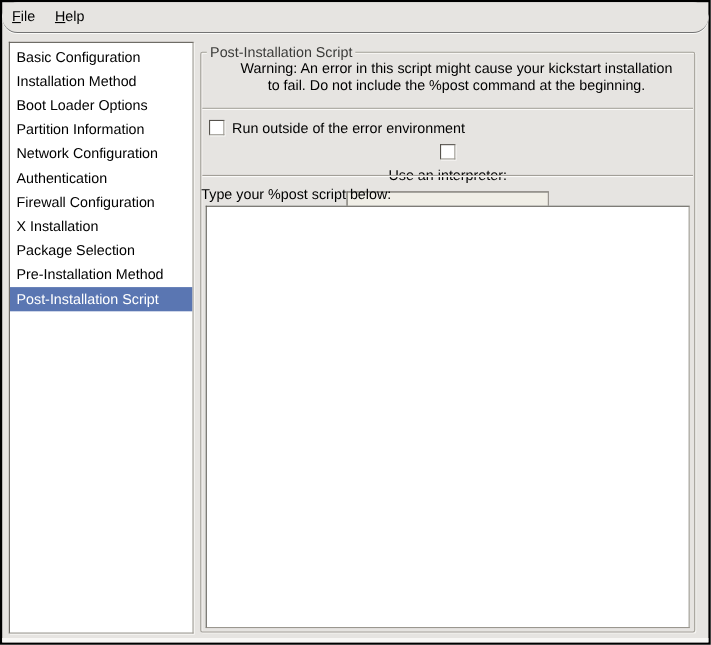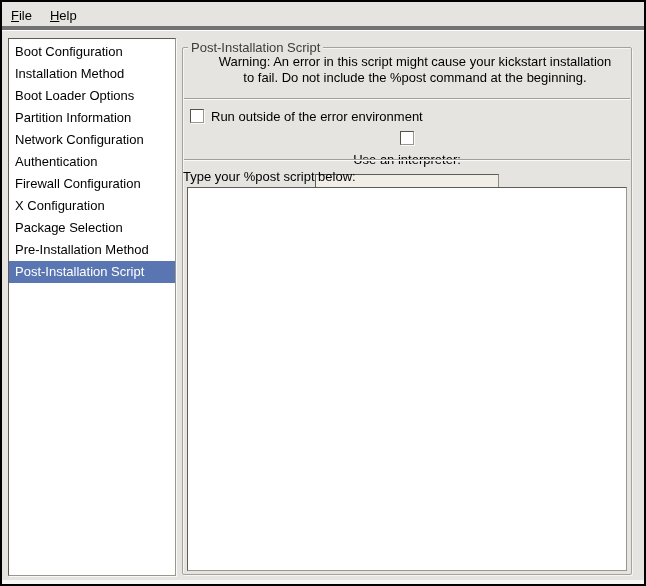--- a/index.html
+++ b/index.html
@@ -6,22 +6,22 @@
     --window-bg:#E6E4E1; --selection-bg:#5A76B2; --selection-fg:#FFFFFF;
     --entry-bg:#F0EEE6; --textarea-bg:#FFFFFF;
   }
   *{box-sizing:border-box; margin:0; padding:0;}
   html,body{width:646px;height:586px;overflow:hidden;}
   body{font-family:"Liberation Sans",sans-serif;font-size:13px;color:#000;background:#000;}
   .window{position:absolute;inset:0;background:var(--window-bg);border:2px solid #000;}
   .bottom-strip{position:absolute;left:0;right:0;bottom:0;height:4px;background:#F8F7F5;}
 
   
-  .menubar{position:absolute;top:0;left:0;right:0;height:28px;display:flex;align-items:flex-start;
-           border-bottom:4px solid #737373;box-shadow:0 1px 0 #FBFBF9;background:var(--window-bg);}
+  .menubar{position:absolute;top:0;left:0;right:0;height:28px;display:flex;align-items:flex-end;
+           border-bottom:1px solid #737373;box-shadow:0 1px 0 #FBFBF9;background:var(--window-bg);border-radius:14px;}
   .menu-item{padding:0 9px;line-height:28px;cursor:default;}
   .menu-item .mlabel{display:inline-block;}
   .menu-item .mlabel::first-letter{text-decoration:underline;}
 
   
   .sidebar-list{position:absolute;left:6px;top:36px;width:168px;bottom:8px;background:#fff;
         border:1px solid #9A978F;border-top-color:#5F5C56;border-left-color:#5F5C56;
         box-shadow:1px 1px 0 #FAF9F7;padding:2px 0;overflow:hidden;}
   .list-item{height:22px;line-height:22px;padding-left:6px;white-space:nowrap;cursor:default;}
   .list-item.selected{background:var(--selection-bg);color:var(--selection-fg);}
@@ -66,28 +66,28 @@
   <div class="menubar">
     <div class="menu-item">
       <span class="mlabel">File</span>
     </div>
     <div class="menu-item">
       <span class="mlabel">Help</span>
     </div>
   </div>
 
   <div class="sidebar-list">
-    <div class="list-item">Boot Configuration</div>
+    <div class="list-item">Basic Configuration</div>
     <div class="list-item">Installation Method</div>
     <div class="list-item">Boot Loader Options</div>
     <div class="list-item">Partition Information</div>
     <div class="list-item">Network Configuration</div>
     <div class="list-item">Authentication</div>
     <div class="list-item">Firewall Configuration</div>
-    <div class="list-item">X Configuration</div>
+    <div class="list-item">X Installation</div>
     <div class="list-item">Package Selection</div>
     <div class="list-item">Pre-Installation Method</div>
     <div class="list-item selected">Post-Installation Script</div>
   </div>
 
   <div class="frame">
     <span class="frame-title">Post-Installation Script</span>
 
     <div class="warning">
       <div>Warning: An error in this script might cause your kickstart installation</div>

